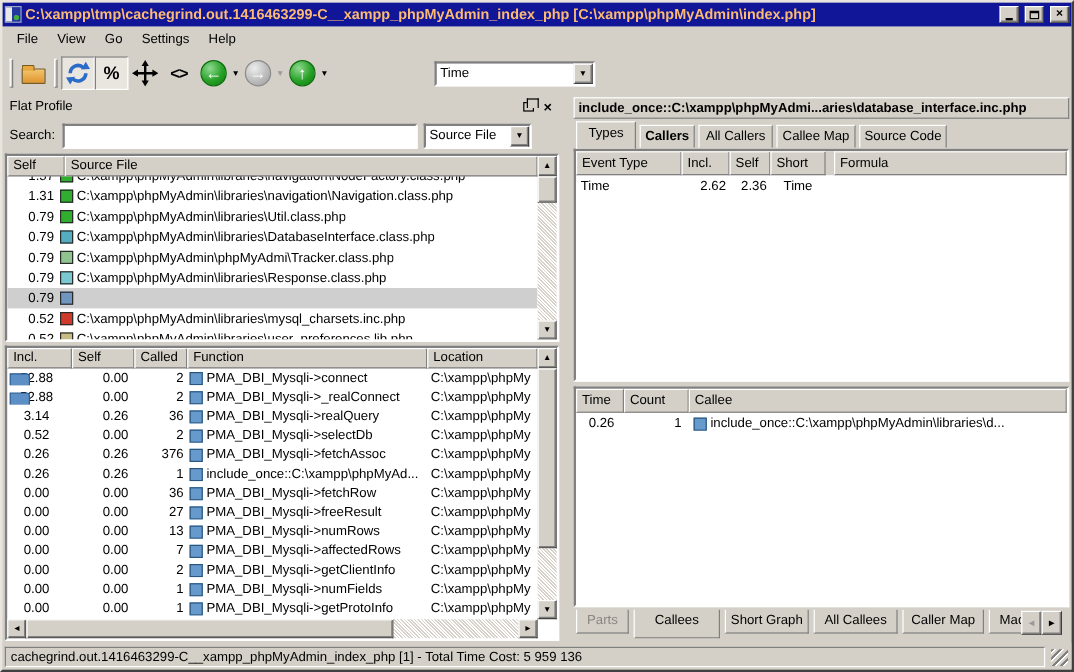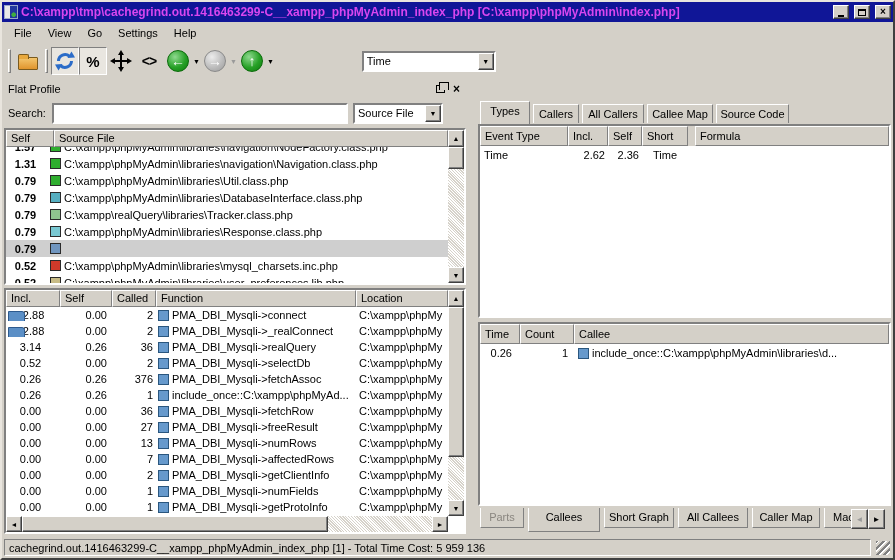--- a/index.html
+++ b/index.html
@@ -2,21 +2,21 @@
 <html><head>
 <meta charset="utf-8">
 <style>
   html,body{margin:0;padding:0;background:#808080;}
   body{font-family:"Liberation Sans",sans-serif;font-size:11px;color:#000;}
   *{box-sizing:border-box;}
   #window{position:relative;width:895px;height:560px;background:#D4D0C8;border:2px solid;border-color:#E9E5DE #404040 #404040 #E9E5DE;overflow:hidden;}
   
   .titlebar{position:absolute;top:0;left:0;right:0;height:20px;display:flex;align-items:center;padding:0 2px;gap:3px;}
   .appicon{width:14px;height:14px;border:1px solid #9aa8c8;background:radial-gradient(circle at 72% 72%, #3fae3f 0 2px, transparent 2.5px),linear-gradient(90deg,#e8e8e8 0 5px,#23379e 5px);}
-  .title-text{flex:1;color:#d946ef;font-weight:bold;font-size:12px;white-space:nowrap;overflow:hidden;}
+  .title-text{flex:1;color:#fdba74;font-weight:bold;font-size:12px;white-space:nowrap;overflow:hidden;}
   .winbtn{width:16px;height:14px;background:#D4D0C8;border:1px solid;border-color:#FFF #404040 #404040 #FFF;box-shadow:inset -1px -1px 0 #808080;display:flex;align-items:center;justify-content:center;margin-left:2px;cursor:default;}
   .min-glyph{width:6px;height:2px;background:#000;margin-top:7px;}
   .max-glyph{width:8px;height:7px;border:1px solid #000;border-top-width:2px;}
   .x-glyph{font-size:10px;font-weight:bold;line-height:10px;}
   
   .menubar{position:absolute;top:20px;left:0;right:0;height:22px;display:flex;align-items:center;padding-left:4px;}
   .menu-item{padding:3px 8px;}
   .toolbar{position:absolute;top:42px;left:0;right:0;height:34px;display:flex;align-items:center;padding-left:3px;}
   .tb-grip{width:3px;height:24px;border:1px solid;border-color:#fff #808080 #808080 #fff;margin:0 3px;}
   .tb-btn{width:28px;height:28px;display:flex;align-items:center;justify-content:center;border:1px solid transparent;}
@@ -60,21 +60,21 @@
   .sb-track{background:repeating-linear-gradient(45deg,#fff 0 1px,#d6d2ca 1px 2px);}
   .sb-thumb{background:#D4D0C8;border:1px solid;border-color:#FFF #404040 #404040 #FFF;box-shadow:inset -1px -1px 0 #808080;}
   .vsb{position:absolute;right:0;top:0;bottom:0;width:16px;display:flex;flex-direction:column;}
   .vsb .sb-btn{height:16px;width:16px;}
   .vsb .sb-track{flex:1;}
   
   .file-list{left:2px;right:2px;top:49px;height:157px;}
   .fl-rows{position:absolute;left:0;top:17px;right:16px;bottom:0;overflow:hidden;}
   .frow{display:flex;align-items:center;height:17px;white-space:nowrap;}
   .frow.sel{background:#CFCFCF;}
-  .fc-self{width:44px;text-align:center;padding-right:5px;flex-shrink:0;font-weight:bold;}
+  .fc-self{width:44px;text-align:right;padding-right:5px;flex-shrink:0;}
   .sq{width:11px;height:11px;border:1px solid #2a2a2a;margin-right:3px;flex-shrink:0;}
   .fc-path{overflow:hidden;}
   
   .fn-table{left:2px;right:2px;top:209px;height:246px;}
   .fn-rows{position:absolute;left:0;top:17px;right:16px;bottom:16px;overflow:hidden;}
   .trow{display:flex;align-items:center;height:16px;white-space:nowrap;}
   .tc{flex-shrink:0;overflow:hidden;}
   .tc-incl{width:54px;text-align:center;padding-right:5px;position:relative;}
   .tc-self{width:52px;text-align:right;padding-right:5px;}
   .tc-called{width:44px;text-align:right;padding-right:3px;}
@@ -241,21 +241,21 @@
               <span class="fc-path">C:\xampp\phpMyAdmin\libraries\Util.class.php</span>
             </div>
           <div class="frow">
               <span class="fc-self">0.79</span>
               <span class="sq" style="background-color: rgb(85, 174, 192);"></span>
               <span class="fc-path">C:\xampp\phpMyAdmin\libraries\DatabaseInterface.class.php</span>
             </div>
           <div class="frow">
               <span class="fc-self">0.79</span>
               <span class="sq" style="background-color: rgb(143, 196, 143);"></span>
-              <span class="fc-path">C:\xampp\realQuery\libraries\Tracker.class.php</span>
+              <span class="fc-path">C:\xampp\phpMyAdmin\phpMyAdmi\Tracker.class.php</span>
             </div>
           <div class="frow">
               <span class="fc-self">0.79</span>
               <span class="sq" style="background-color: rgb(121, 200, 210);"></span>
               <span class="fc-path">C:\xampp\phpMyAdmin\libraries\Response.class.php</span>
             </div>
           <div class="frow sel">
               <span class="fc-self">0.79</span>
               <span class="sq" style="background-color: rgb(112, 150, 192);"></span>
             </div>
@@ -440,24 +440,25 @@
             <span>►</span>
           </span>
       </div>
     </div>
   </div>
 
   <div class="vsplitter"></div>
 
   <div class="right-pane">
 
+    <div class="detail-header">include_once::C:\xampp\phpMyAdmi...aries\database_interface.inc.php</div>
 
     <div class="tabs-top">
       <span class="tab active" style="width:50px;">Types</span>
-      <span class="tab" style="width:46px;">Callers</span>
+      <span class="tab" style="width:46px;font-weight:bold;">Callers</span>
       <span class="tab" style="width:62px;">All Callers</span>
       <span class="tab" style="width:66px;">Callee Map</span>
       <span class="tab" style="width:73px;">Source Code</span>
     </div>
 
     <div class="boxframe types-table">
       <div class="hdr types-hdr">
         <span class="hcell" style="width:88px;">Event Type</span>
         <span class="hcell" style="width:40px;">Incl.</span>
         <span class="hcell" style="width:34px;">Self</span>

